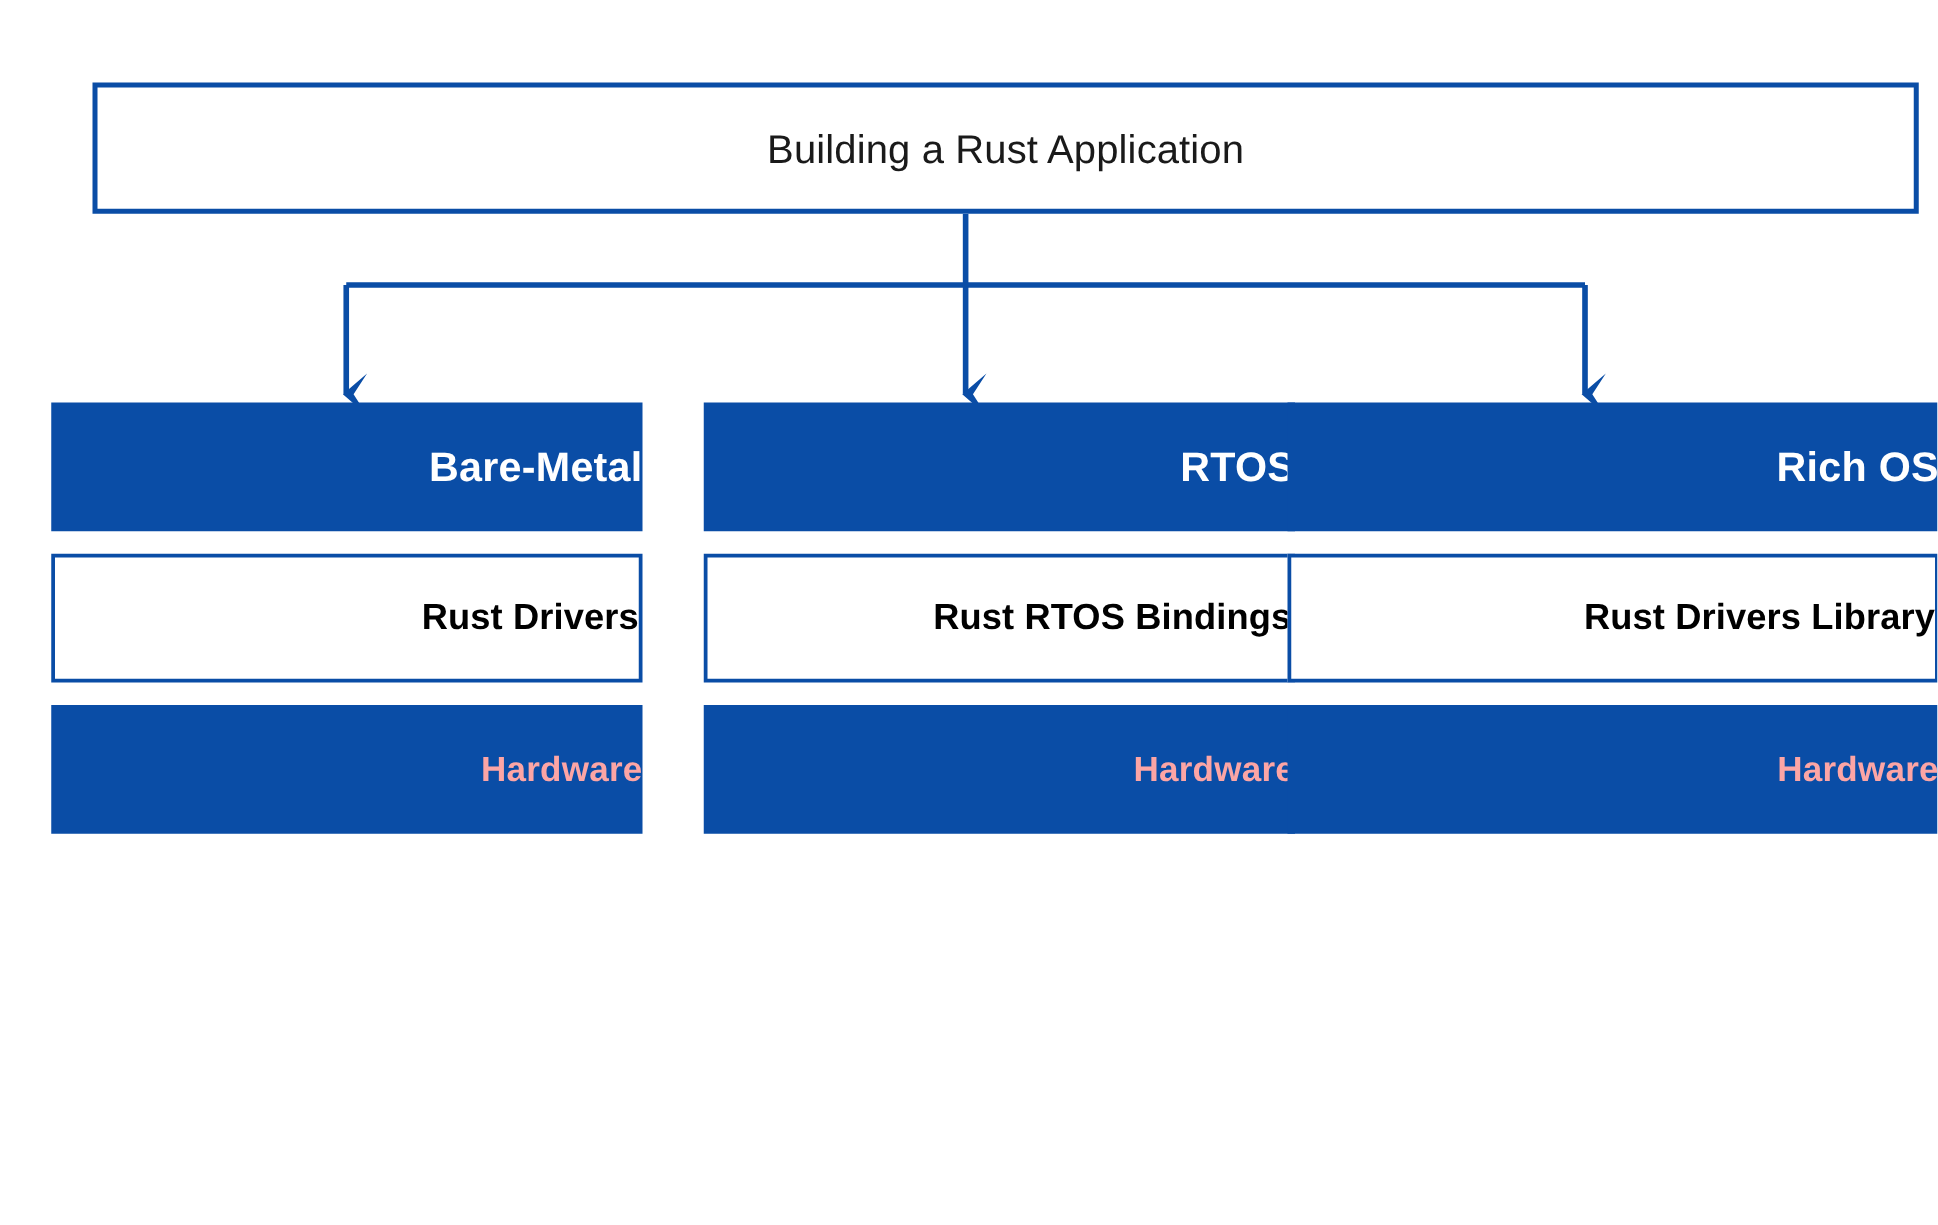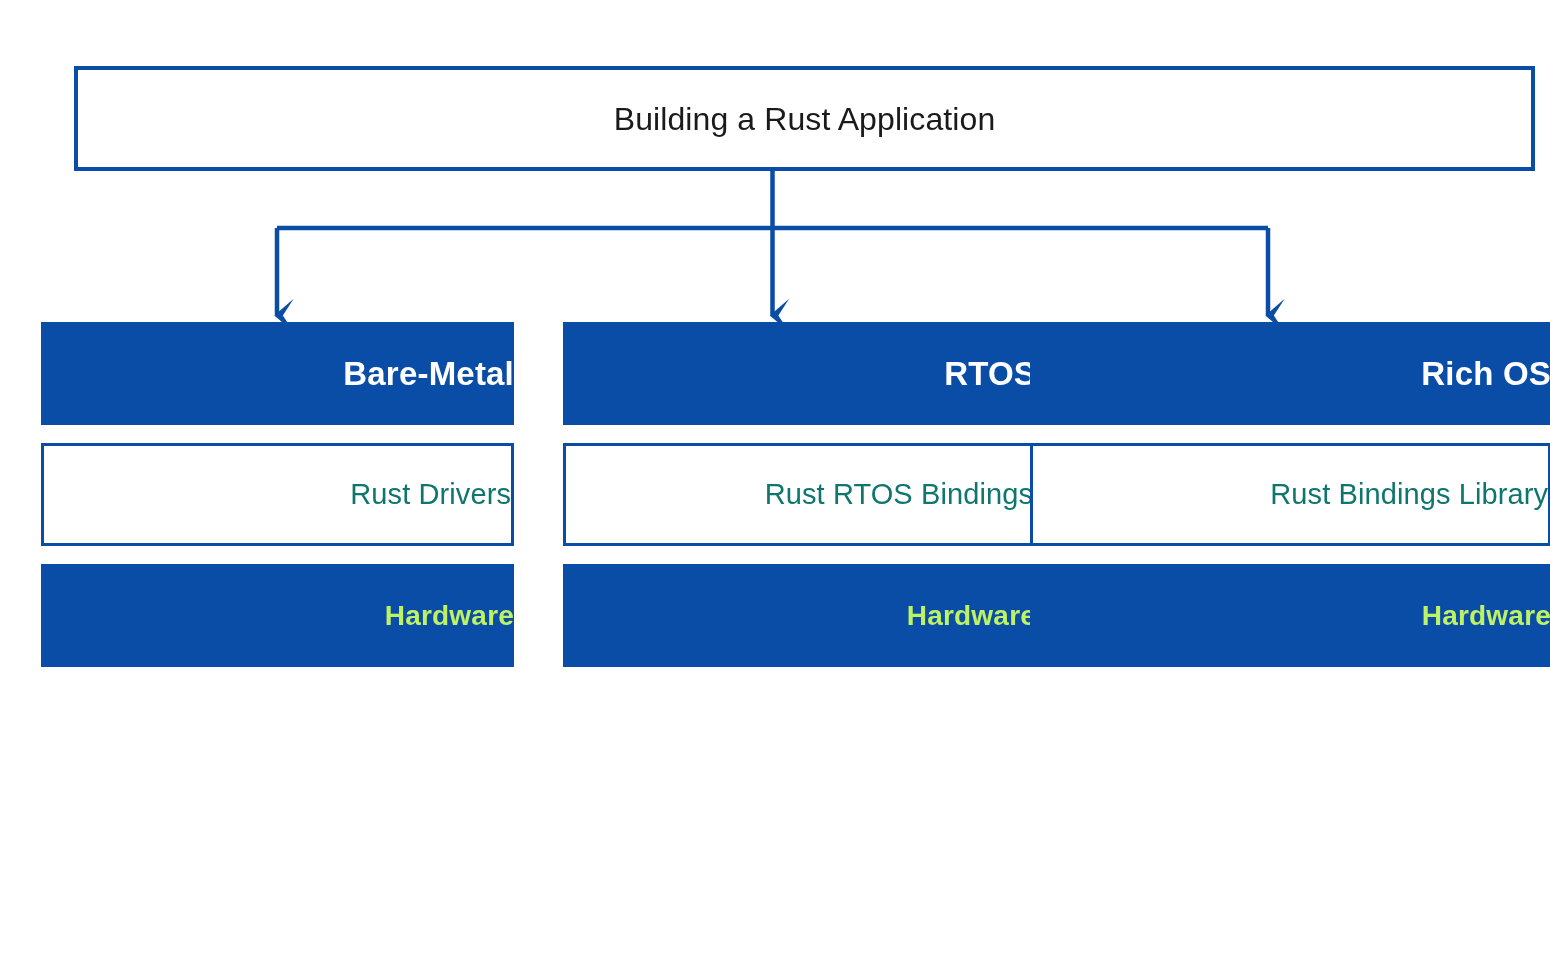--- a/index.html
+++ b/index.html
@@ -82,31 +82,31 @@
     color: #ffffff;
     font-size: 33px;
     font-weight: bold;
     letter-spacing: 0.2px;
   }
   .node-plain {
     background: #ffffff;
     border: 3px solid #0A4DA6;
   }
   .node-plain .node-label {
-    color: #0f766e;
+    color: #000000;
     font-size: 29px;
-    font-weight: 400;
+    font-weight: 700;
     letter-spacing: 0.1px;
   }
   .node-hardware {
     background: #0A4DA6;
     border: none;
   }
   .node-hardware .node-label {
-    color: #bef264;
+    color: #fca5a5;
     font-size: 28px;
     font-weight: bold;
     letter-spacing: 0.2px;
   }
   .node-label {
     line-height: 1;
     white-space: nowrap;
   }
 </style>
 </head>
@@ -158,20 +158,20 @@
     <div class="node node-hardware">
       <span class="node-label">Hardware</span>
     </div>
   </div>
 
   <div class="column col-rich">
     <div class="node node-header">
       <span class="node-label">Rich OS</span>
     </div>
     <div class="node node-plain">
-      <span class="node-label">Rust Bindings Library</span>
+      <span class="node-label">Rust Drivers Library</span>
     </div>
     <div class="node node-hardware">
       <span class="node-label">Hardware</span>
     </div>
   </div>
 
 </div>
 
 </body></html>

